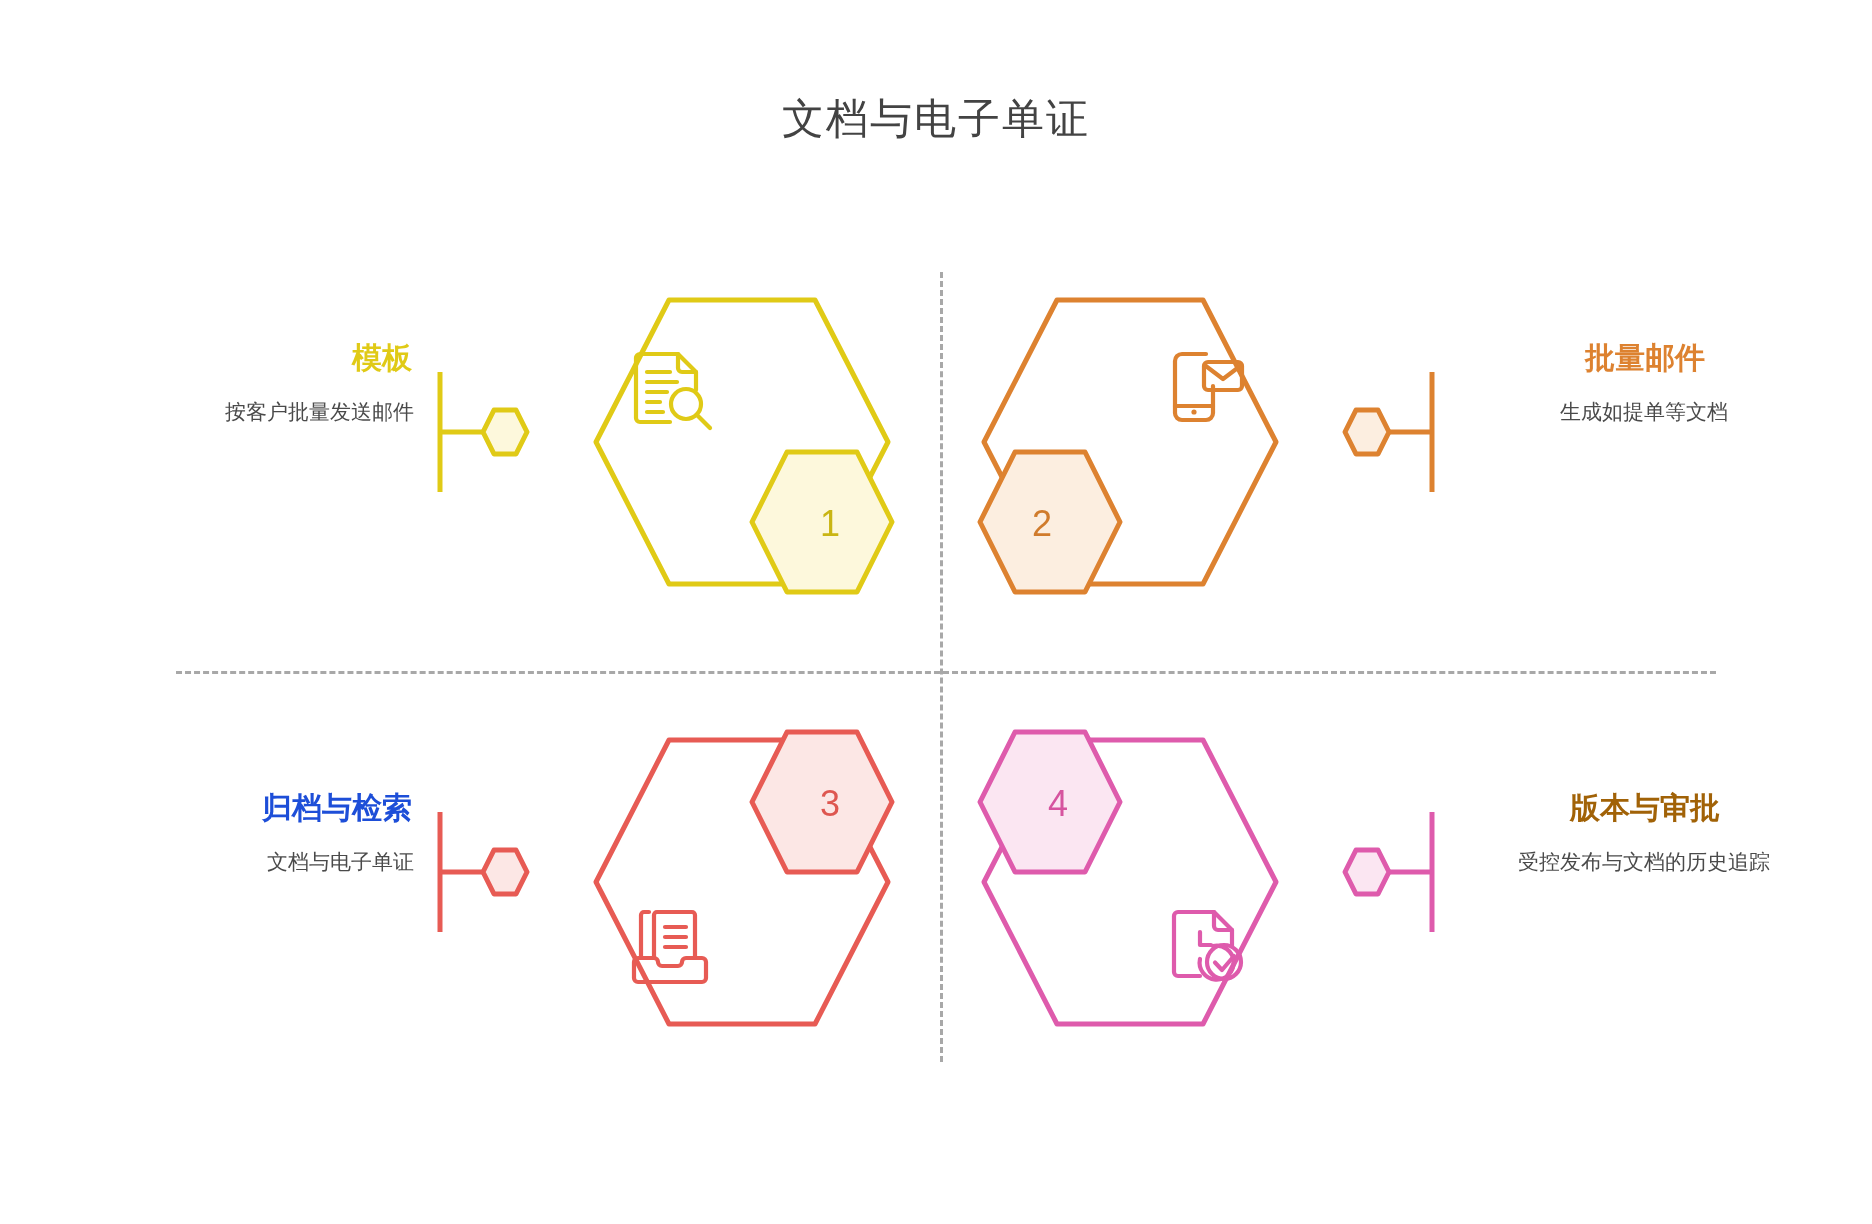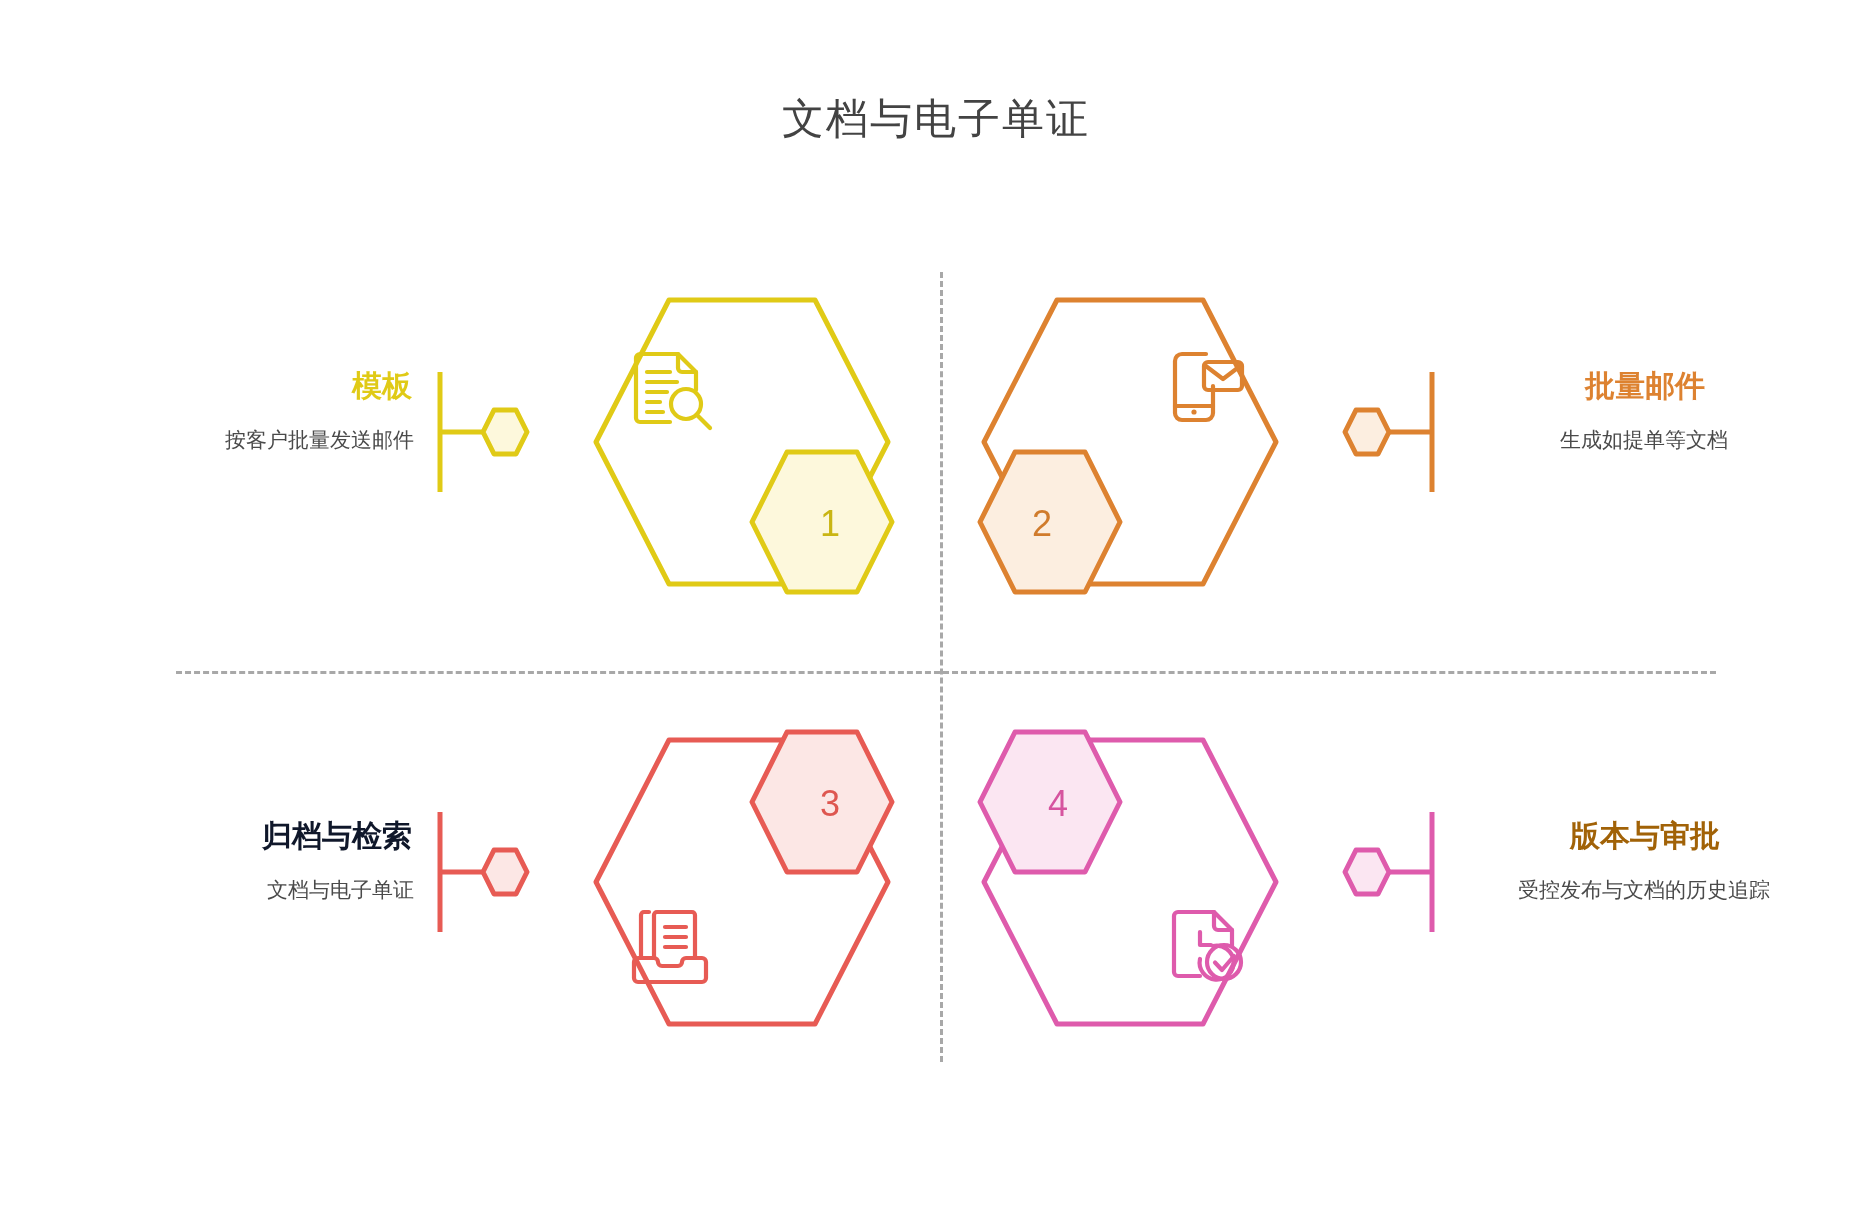--- a/index.html
+++ b/index.html
@@ -140,21 +140,20 @@
   }
   .q1 .text-block, .q3 .text-block { left: 42px; text-align: right; }
   .q2 .text-block, .q4 .text-block { right: 42px; text-align: center; }
 
   .label-title {
     font-size: 30px;
     font-weight: bold;
     line-height: 1.3;
     margin-bottom: 20px;
     white-space: nowrap;
-    margin-top: 28px;
   }
   .q1 .label-title, .q3 .label-title { padding-right: 2px; }
   .label-desc {
     font-size: 21px;
     color: #4a4a4a;
     line-height: 1.45;
     white-space: nowrap;
   }
   .q2 .label-title, .q4 .label-title { padding-left: 2px; }
 
@@ -254,21 +253,21 @@
         <svg viewBox="0 0 152 152">
           <polygon points="41,6 111,6 146,76 111,146 41,146 6,76" fill="#FCEEE0" stroke="#DD8230" stroke-width="5" stroke-linejoin="round"></polygon>
         </svg>
         <div class="num-text" style="color:#D07B2C; padding-left:0; padding-right:16px">2</div>
       </div>
     </div>
   </div>
 
   <div class="quadrant q3">
     <div class="text-block">
-      <div class="label-title" style="color:#0f172a">归档与检索</div>
+      <div class="label-title" style="color:#1d4ed8">归档与检索</div>
       <div class="label-desc">文档与电子单证</div>
     </div>
 
     <div class="connector">
       <svg viewBox="0 0 116 120">
         <line x1="4" y1="0" x2="4" y2="120" stroke="#E75B54" stroke-width="5"></line>
         <line x1="4" y1="60" x2="50" y2="60" stroke="#E75B54" stroke-width="5"></line>
         <polygon points="58,38 80,38 91,60 80,82 58,82 47,60" fill="#FCE7E5" stroke="#E75B54" stroke-width="5" stroke-linejoin="round"></polygon>
       </svg>
     </div>

